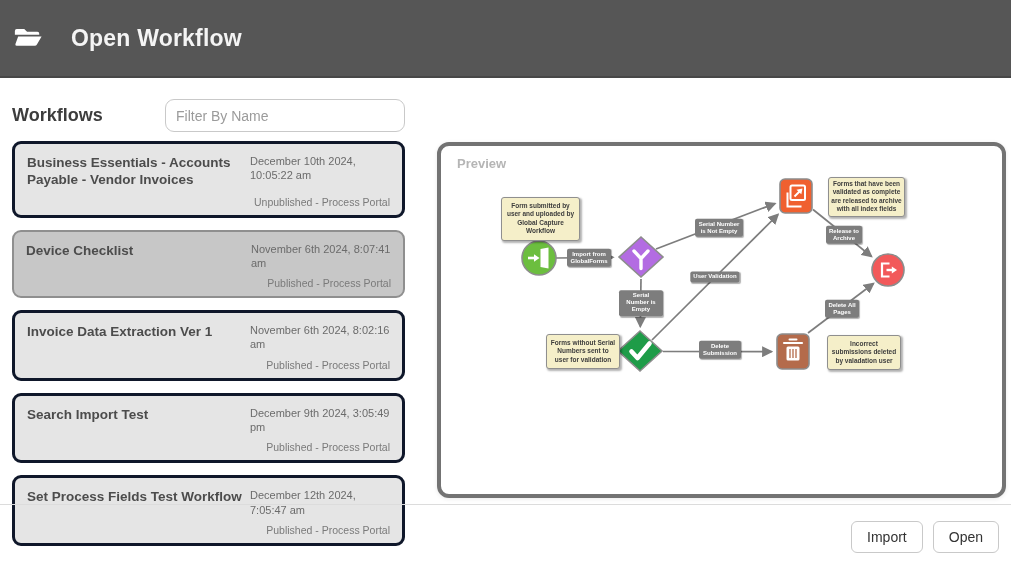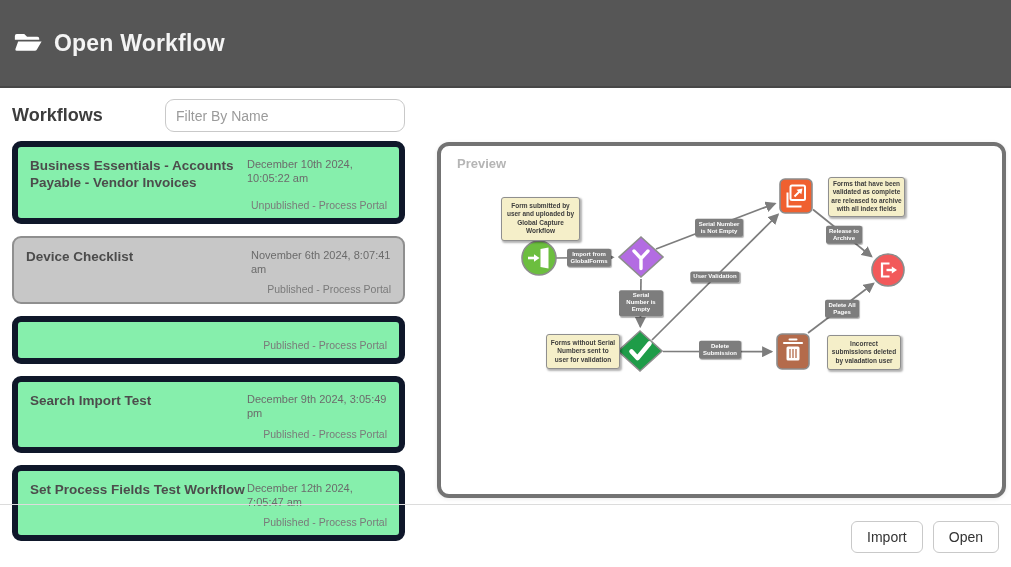--- a/index.html
+++ b/index.html
@@ -1,33 +1,33 @@
 <!DOCTYPE html>
 <html><head>
 <meta charset="utf-8">
 <style>
   html,body{margin:0;padding:0;}
   body{font-family:"Liberation Sans",sans-serif;background:#fff;}
   .app{position:relative;width:1011px;height:567px;background:#fff;overflow:hidden;}
 
   
-  .app-header{position:absolute;left:0;top:0;width:100%;height:88px;background:#565656;
-    border-bottom:2px solid #474747;display:flex;align-items:center;padding:0 0 0 13px;box-sizing:border-box;gap:11px;}
+  .app-header{position:absolute;left:0;top:0;width:100%;height:78px;background:#565656;
+    border-bottom:2px solid #474747;display:flex;align-items:center;padding:0 0 0 13px;box-sizing:border-box;gap:28px;}
   .app-header .title{color:#f4f4f4;font-size:23px;font-weight:bold;letter-spacing:.2px;}
 
   
   .workflows-header{position:absolute;left:12px;top:99px;width:393px;display:flex;
     justify-content:space-between;align-items:center;}
   .workflows-heading{font-size:18px;font-weight:bold;color:#3d3d3d;}
   .filter-input{width:218px;height:31px;border:1px solid #c9c9c9;border-radius:9px;padding:0 10px;
     font-size:14px;color:#333;font-family:"Liberation Sans",sans-serif;outline:none;}
   .filter-input::placeholder{color:#9b9b9b;}
 
   .wf-list{position:absolute;left:12px;top:141px;width:393px;}
-  .wf-card{position:relative;background:#86efac;border:6px solid #0f172a;border-radius:9px;
+  .wf-card{position:relative;background:#e5e5e5;border:3px solid #0f172a;border-radius:9px;
     padding:10px 12px 7px;margin-bottom:12px;display:flex;flex-direction:column;cursor:pointer;box-sizing:border-box;}
   .wf-card.selected{background:#c7c7c7;border:2px solid #8f8f8f;}
   .wf-card .row1{display:flex;justify-content:space-between;}
   .wf-title{width:216px;font-size:13.5px;font-weight:bold;color:#4c4c4c;line-height:1.28;}
   .wf-date{width:140px;font-size:11px;color:#6b6b6b;line-height:1.3;}
   .wf-status{align-self:flex-end;font-size:10.5px;color:#7a7a7a;margin-top:7px;}
 
   
   .preview-panel{position:absolute;left:437px;top:142px;width:561px;height:348px;background:#fff;
     border:4px solid #737373;border-radius:12px;box-shadow:0 1px 4px rgba(0,0,0,.09);}
@@ -79,20 +79,24 @@
 
     <div class="wf-card selected">
       <div class="row1">
         <div class="wf-title">Device Checklist</div>
         <div class="wf-date">November 6th 2024, 8:07:41 am</div>
       </div>
       <div class="wf-status">Published - Process Portal</div>
     </div>
 
     <div class="wf-card">
+      <div class="row1">
+        <div class="wf-title">Invoice Data Extraction Ver 1</div>
+        <div class="wf-date">November 6th 2024, 8:02:16 am</div>
+      </div>
       <div class="wf-status">Published - Process Portal</div>
     </div>
 
     <div class="wf-card">
       <div class="row1">
         <div class="wf-title">Search Import Test</div>
         <div class="wf-date">December 9th 2024, 3:05:49 pm</div>
       </div>
       <div class="wf-status">Published - Process Portal</div>
     </div>

